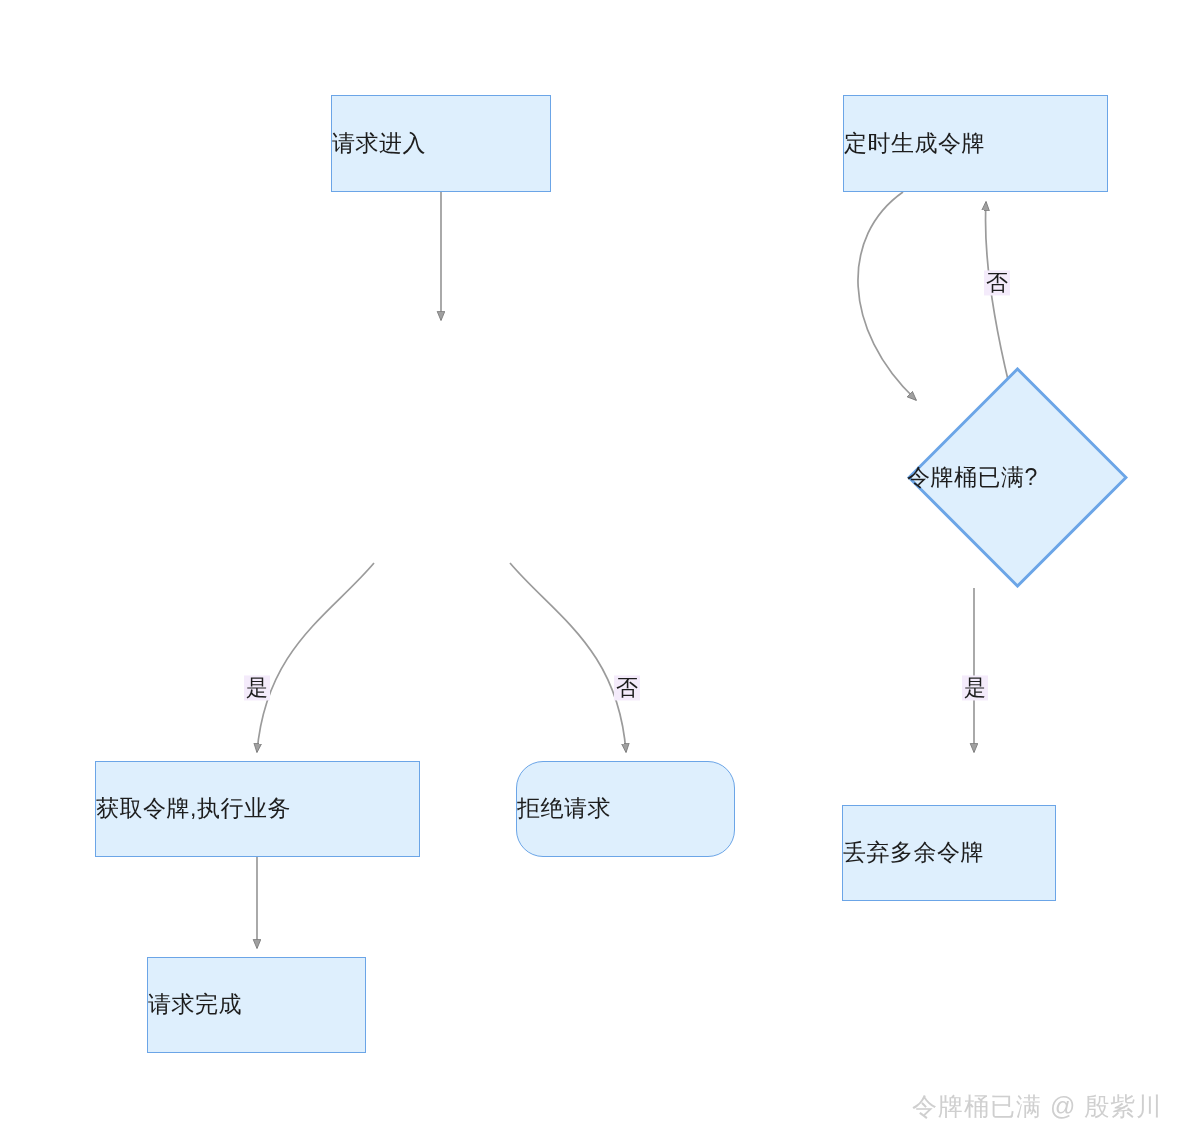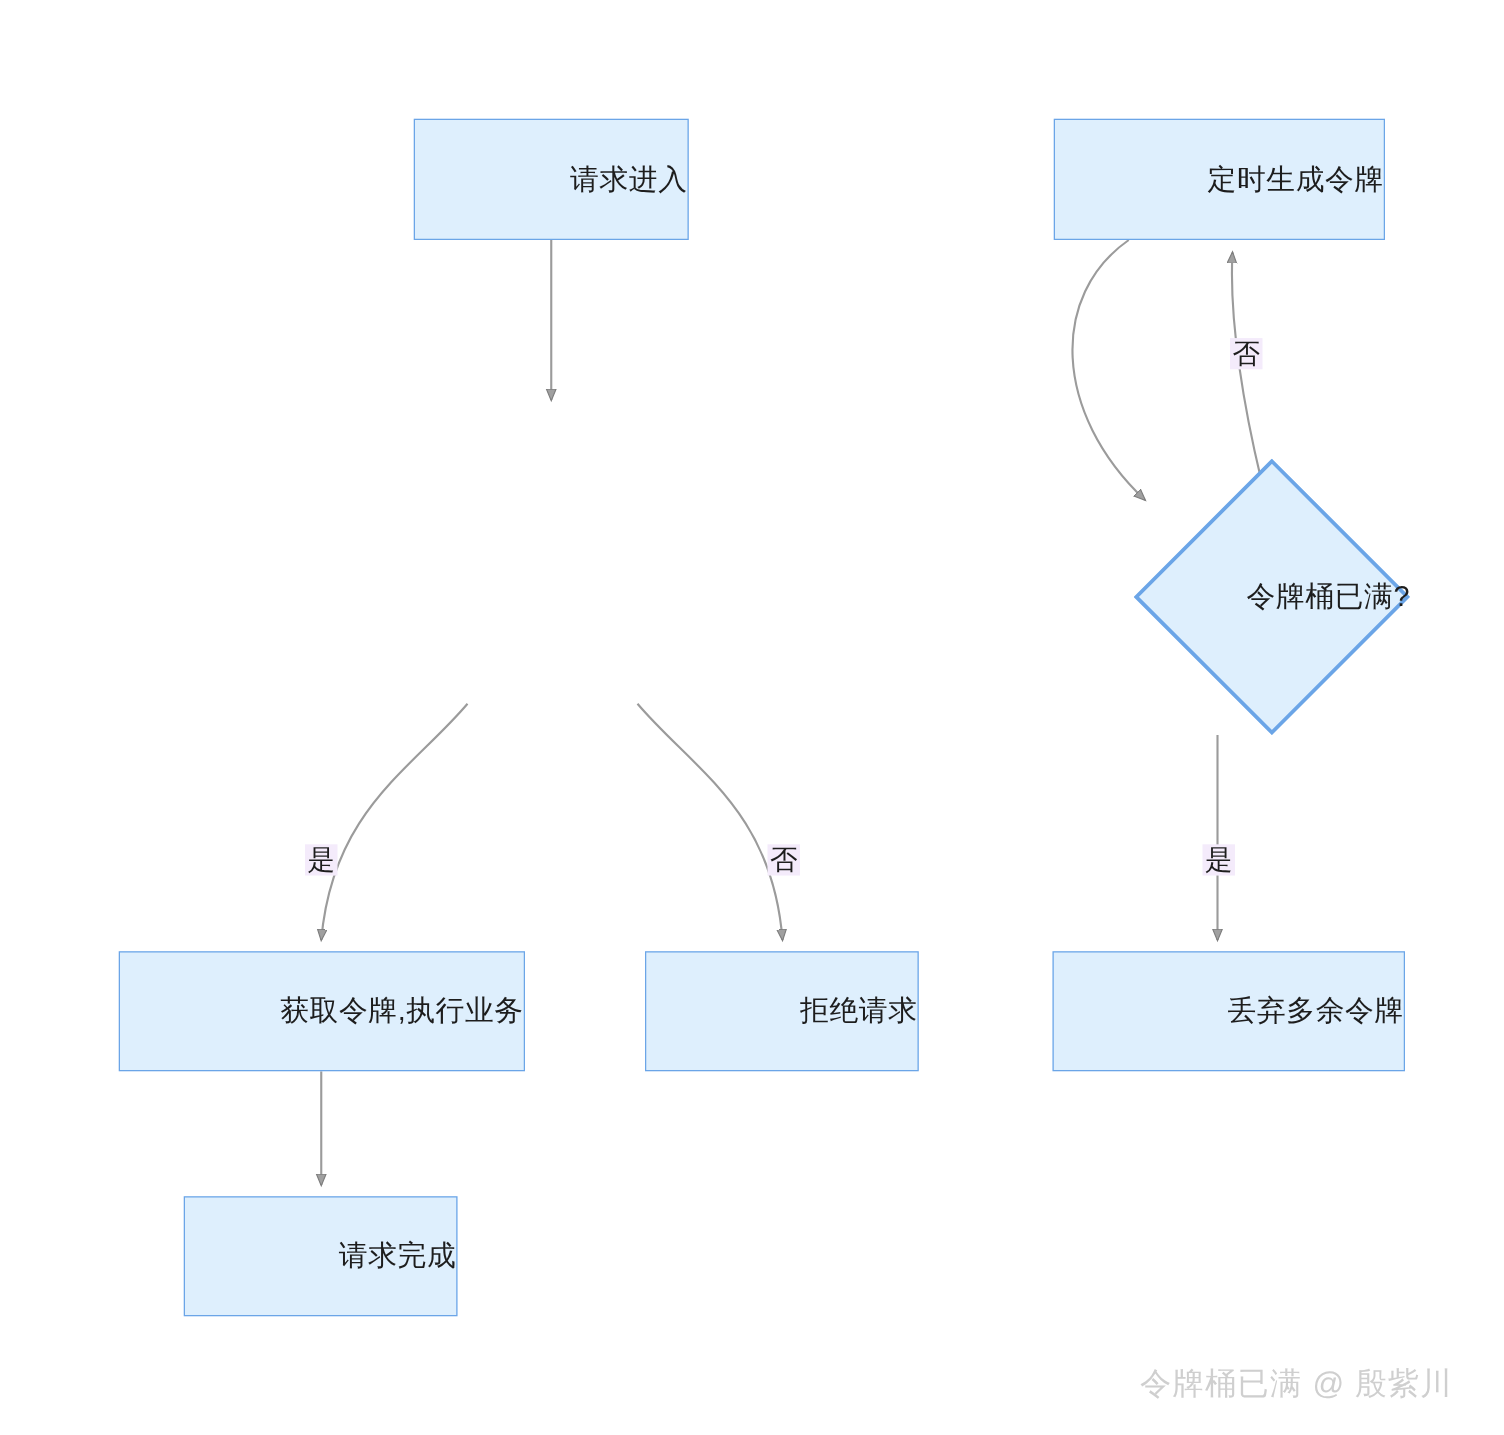--- a/index.html
+++ b/index.html
@@ -23,21 +23,21 @@
     top: 0;
     width: 1203px;
     height: 1148px;
     pointer-events: none;
   }
   .node {
     position: absolute;
     box-sizing: border-box;
     display: flex;
     align-items: center;
-    justify-content: flex-end;
+    justify-content: flex-start;
     text-align: center;
   }
   .node-rect {
     background: #deeffd;
     border: 1.6px solid #6ba5e7;
   }
   .node-rect .node-label {
     color: #1d1d1d;
     font-size: 23px;
     letter-spacing: 0.5px;
@@ -109,33 +109,33 @@
   </svg>
 
   <div class="node node-rect" style="left:331px; top:95px; width:220px; height:97px;">
     <span class="node-label">请求进入</span>
   </div>
 
   <div class="node node-rect" style="left:95px; top:761px; width:325px; height:96px;">
     <span class="node-label">获取令牌,执行业务</span>
   </div>
 
-  <div class="node node-rect" style="left:516px; top:761px; width:219px; height:96px;">
+  <div class="node node-rect" style="left:516px; top:761px; width:219px; height:96px;border-radius:27px;">
     <span class="node-label">拒绝请求</span>
   </div>
 
   <div class="node node-rect" style="left:843px; top:95px; width:265px; height:97px;">
     <span class="node-label">定时生成令牌</span>
   </div>
 
   <div class="node node-rect" style="left:147px; top:957px; width:219px; height:96px;">
     <span class="node-label">请求完成</span>
   </div>
 
-  <div class="node node-rect" style="left:842px; top:761px; width:282px; height:96px;">
+  <div class="node node-rect" style="left:842px; top:805px; width:214px; height:96px;">
     <span class="node-label">丢弃多余令牌</span>
   </div>
 
 
   <div class="node node-diamond" style="left:907px; top:367px; width:221px; height:221px;">
     <svg class="diamond-shape" viewBox="0 0 221 221" preserveAspectRatio="none">
       <polygon points="110.5,2 219,110.5 110.5,219 2,110.5" fill="#deeffd" stroke="#6ba5e7" stroke-width="3"></polygon>
     </svg>
     <span class="node-label">令牌桶已满?</span>
   </div>

